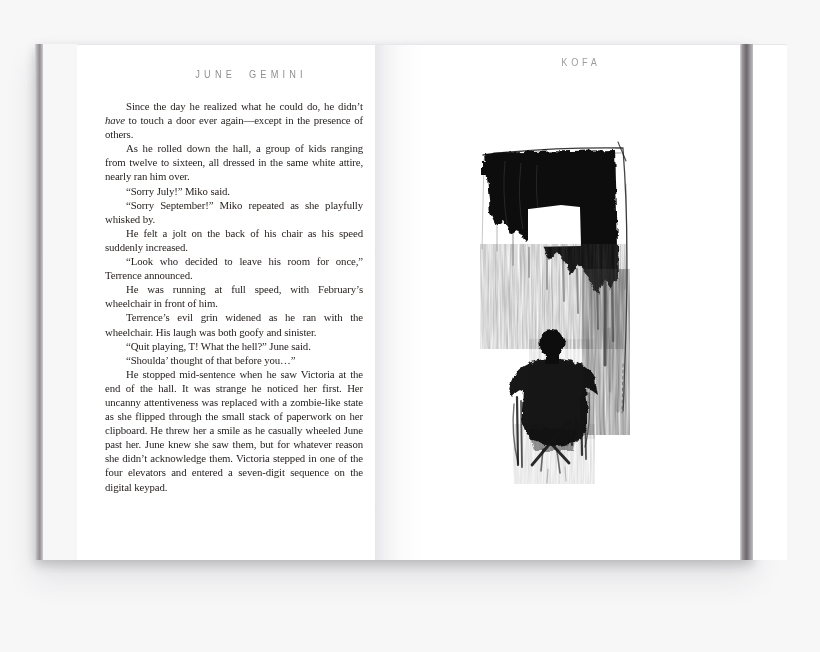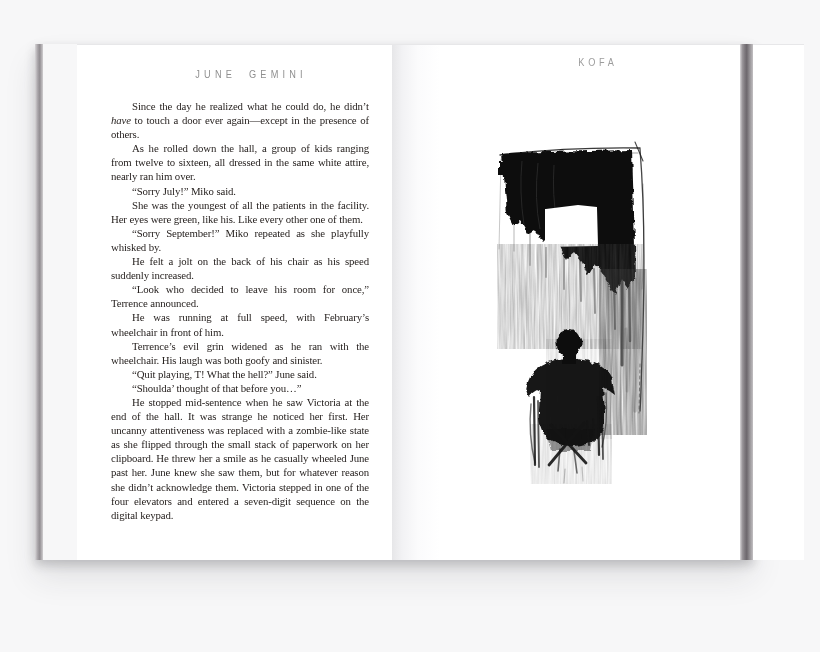--- a/index.html
+++ b/index.html
@@ -17,53 +17,52 @@
     position:absolute;left:0;top:0;width:8px;height:516px;
     background:linear-gradient(90deg,#d8d6d8 0%,#a7a3a7 35%,#918d91 60%,#b9b6b9 85%,#cfcdcf 100%);
   }
   .edge-right{
     position:absolute;left:705px;top:0;width:13px;height:516px;
     background:linear-gradient(90deg,#d9d7d9 0%,#9b979b 18%,#7c777c 38%,#6d686d 52%,#8d898d 70%,#a9a6a9 86%,#c3c0c3 100%);
   }
   .page{position:absolute;top:0;height:516px;background:#ffffff;border-top:1px solid #e7e7e9;box-sizing:border-box;}
   .page.left{left:8px;width:349px;border-right:1px solid #dddddf;margin-left:34px;}
   .page.right{
-    left:357px;width:412px;
+    left:340px;width:412px;
     background:linear-gradient(90deg,#e6e6e8 0px,#f2f2f4 10px,#fbfbfc 26px,#ffffff 48px);
   }
   .chapter-header{
     position:absolute;left:0;width:100%;text-align:center;
     font-family:"Liberation Sans", sans-serif;
     font-size:10px;font-weight:400;letter-spacing:4.5px;word-spacing:7px;
     color:#8f8f8f;transform:scale(.92,1.12);
   }
   .page.left .chapter-header{top:24px;}
   .page.right .chapter-header{top:12px;color:#9d9d9d;letter-spacing:4px;}
   .bodytext{
-    position:absolute;left:34px;top:54px;width:258px;
+    position:absolute;left:28px;top:54px;width:258px;
     font-size:10.8px;line-height:14.1px;letter-spacing:-0.12px;
     color:#282321;text-align:justify;
   }
   .bodytext p{margin:0;text-indent:21px;}
   .bodytext em{font-style:italic;}
   .illustration{position:absolute;left:102px;top:84px;pointer-events:none;}
 </style>
 </head>
 <body>
 
 <div class="book">
   <div class="edge-left"></div>
 
   <div class="page left">
     <div class="chapter-header">JUNE GEMINI</div>
     <div class="bodytext">
       <p><span>Since the day he realized what he could do, he didn’t </span><em>have</em><span> to touch a door ever again—except in the presence of others.</span></p>
       <p>As he rolled down the hall, a group of kids ranging from twelve to sixteen, all dressed in the same white attire, nearly ran him over.</p>
       <p>“Sorry July!” Miko said.</p>
-      <p>She was the youngest of all the patients in the facility. Her eyes were green, like his. Like every other one of them.</p>
       <p>“Sorry September!” Miko repeated as she playfully whisked by.</p>
       <p>He felt a jolt on the back of his chair as his speed suddenly increased.</p>
       <p>“Look who decided to leave his room for once,” Terrence announced.</p>
       <p>He was running at full speed, with February’s wheelchair in front of him.</p>
       <p>Terrence’s evil grin widened as he ran with the wheelchair. His laugh was both goofy and sinister.</p>
       <p>“Quit playing, T! What the hell?” June said.</p>
       <p>“Shoulda’ thought of that before you…”</p>
       <p>He stopped mid-sentence when he saw Victoria at the end of the hall. It was strange he noticed her first. Her uncanny attentiveness was replaced with a zombie-like state as she flipped through the small stack of paperwork on her clipboard. He threw her a smile as he casually wheeled June past her. June knew she saw them, but for whatever reason she didn’t acknowledge them. Victoria stepped in one of the four elevators and entered a seven-digit sequence on the digital keypad.</p>
     </div>
   </div>

